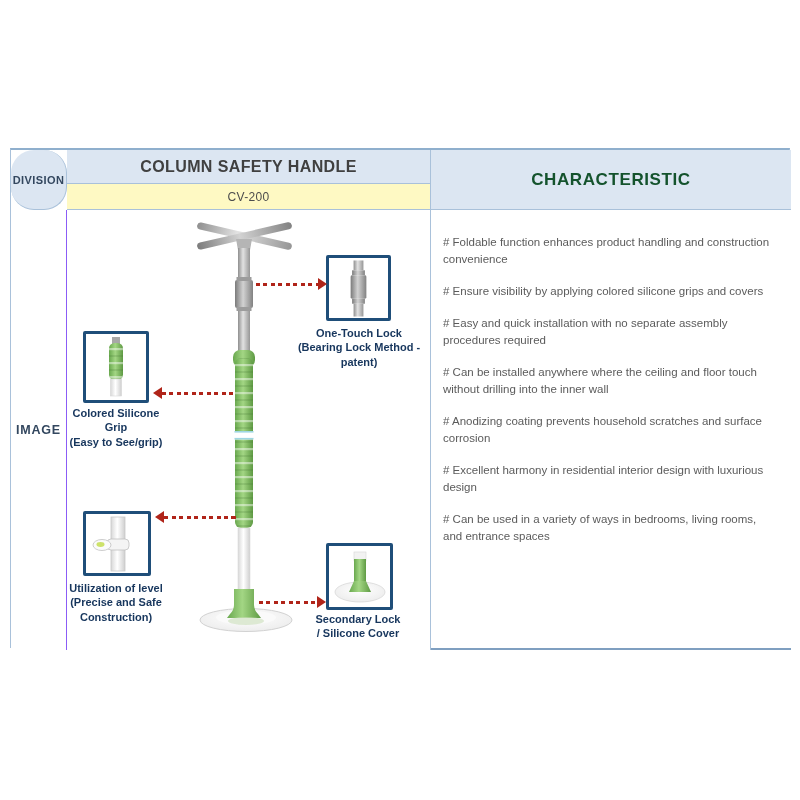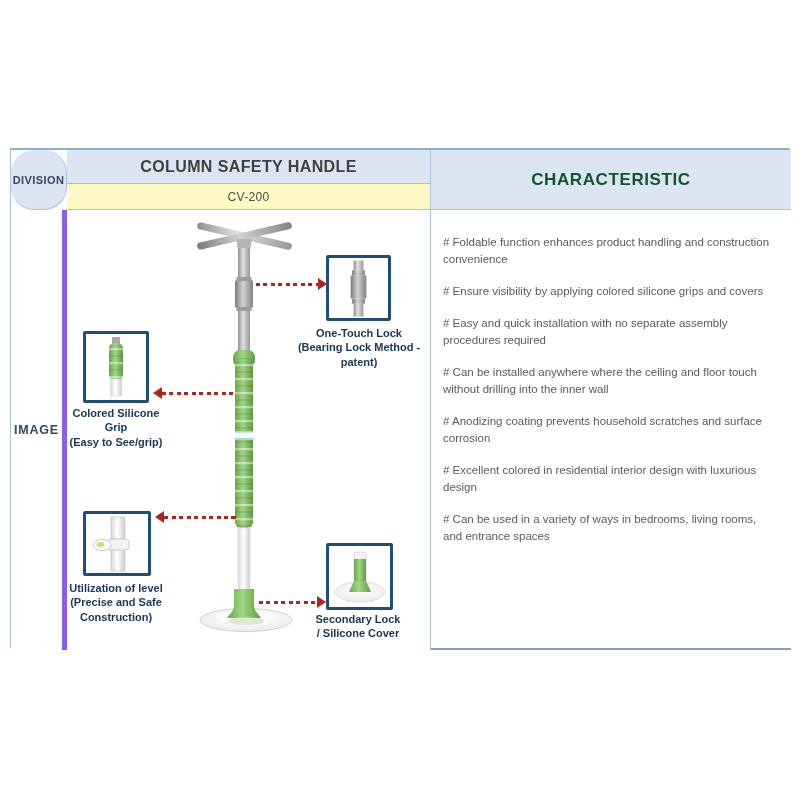--- a/index.html
+++ b/index.html
@@ -36,21 +36,21 @@
     font-size:12px; color:#4d4d4d; letter-spacing:.3px;
   }
   .char-header-cell {
     grid-column:3; grid-row:1 / span 2;
     background:#dce6f2; border-bottom:1px solid #a9c1da;
     display:flex; align-items:center; justify-content:center;
     font-size:17px; font-weight:bold; color:#14532d; letter-spacing:.6px;
   }
   .image-label-cell {
     grid-column:1; grid-row:3;
-    background:#fff; border-right:5px solid #8b5cf6;
+    background:#fff; border-right:1px solid #8b5cf6;
     display:flex; align-items:center; justify-content:center;
     font-size:12.5px; font-weight:bold; color:#33475f; letter-spacing:.8px;
   }
   .diagram-cell {
     grid-column:2; grid-row:3;
     background:#fff; border-right:1px solid #a9c1da;
     position:relative; overflow:hidden;
   }
   .char-cell {
     grid-column:3; grid-row:3;
@@ -226,18 +226,18 @@
       <div class="arrow right" style="left:192px; top:391px; width:58px;"></div>
 
     </div>
 
     <div class="char-cell">
       <div class="char-item"># Foldable function enhances product handling and construction convenience</div>
       <div class="char-item"># Ensure visibility by applying colored silicone grips and covers</div>
       <div class="char-item"># Easy and quick installation with no separate assembly procedures required</div>
       <div class="char-item"># Can be installed anywhere where the ceiling and floor touch without drilling into the inner wall</div>
       <div class="char-item"># Anodizing coating prevents household scratches and surface corrosion</div>
-      <div class="char-item"># Excellent colored in residential interior design with luxurious design</div>
+      <div class="char-item"># Excellent harmony in residential interior design with luxurious design</div>
       <div class="char-item"># Can be used in a variety of ways in bedrooms, living rooms, and entrance spaces</div>
     </div>
 
   </div>
 </div>
 
 </body></html>

